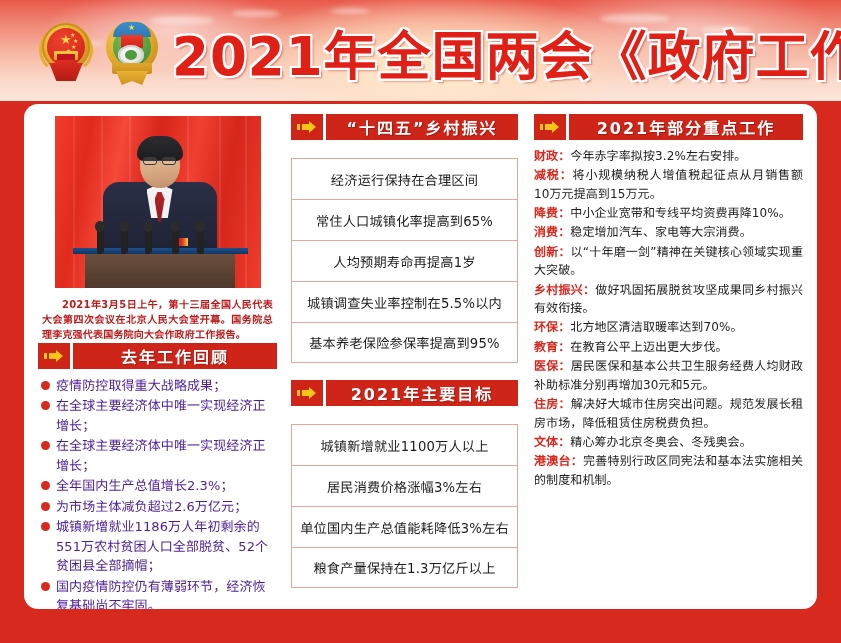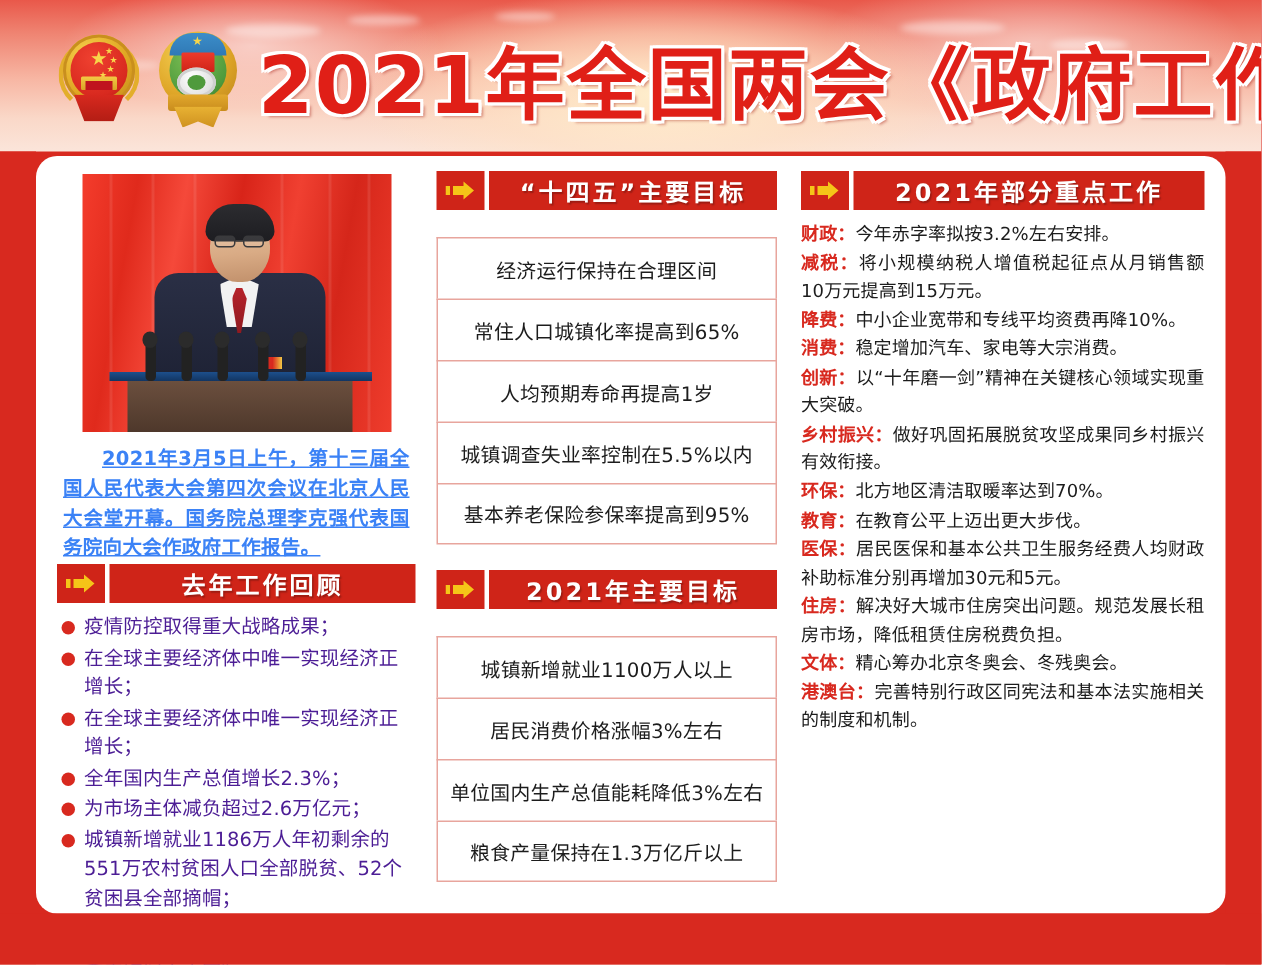--- a/index.html
+++ b/index.html
@@ -323,28 +323,27 @@
   .m1 { left: 42px; } .m2 { left: 66px; } .m3 { left: 90px; }
   .m4 { left: 117px; } .m5 { left: 142px; }
   .ph-badge {
     position: absolute; left: 119px; bottom: 42px;
     width: 14px; height: 8px;
     background: linear-gradient(90deg, #d8291f 55%, #f3c944 100%);
   }
 
   .photo-caption {
     margin: 9px 4px 0 4px;
-    font-size: 13px;
+    font-size: 10px;
     font-weight: 700;
     line-height: 1.52;
-    color: #3b82f6;
+    color: #b91c1c;
     text-align: justify;
     text-indent: 2em;
     letter-spacing: 0.2px;
-    text-decoration: underline;
   }
 
   
   .bullets { margin-top: 2px; }
   .bullet-item {
     display: flex;
     align-items: flex-start;
     margin-bottom: 1px;
   }
   .bullet-dot {
@@ -532,21 +531,21 @@
       <div class="col-mid">
 
         <div class="sec-head">
           <div class="sec-arrow">
             <svg width="20" height="14" viewBox="0 0 20 14" aria-hidden="true">
               <rect x="0" y="4" width="3" height="6" fill="#f5c518"></rect>
               <path d="M5 4 H12 V1 L19 7 L12 13 V10 H5 Z" fill="#f5c518"></path>
             </svg>
           </div>
           <div class="sec-gap"></div>
-          <div class="sec-title-bar">“十四五”主要目标</div>
+          <div class="sec-title-bar">“十四五”乡村振兴</div>
         </div>
 
         <div class="cell-table" id="plan-rows">
             <div class="cell">经济运行保持在合理区间</div>
             <div class="cell">常住人口城镇化率提高到65%</div>
             <div class="cell">人均预期寿命再提高1岁</div>
             <div class="cell">城镇调查失业率控制在5.5%以内</div>
             <div class="cell">基本养老保险参保率提高到95%</div>
           </div>
 

